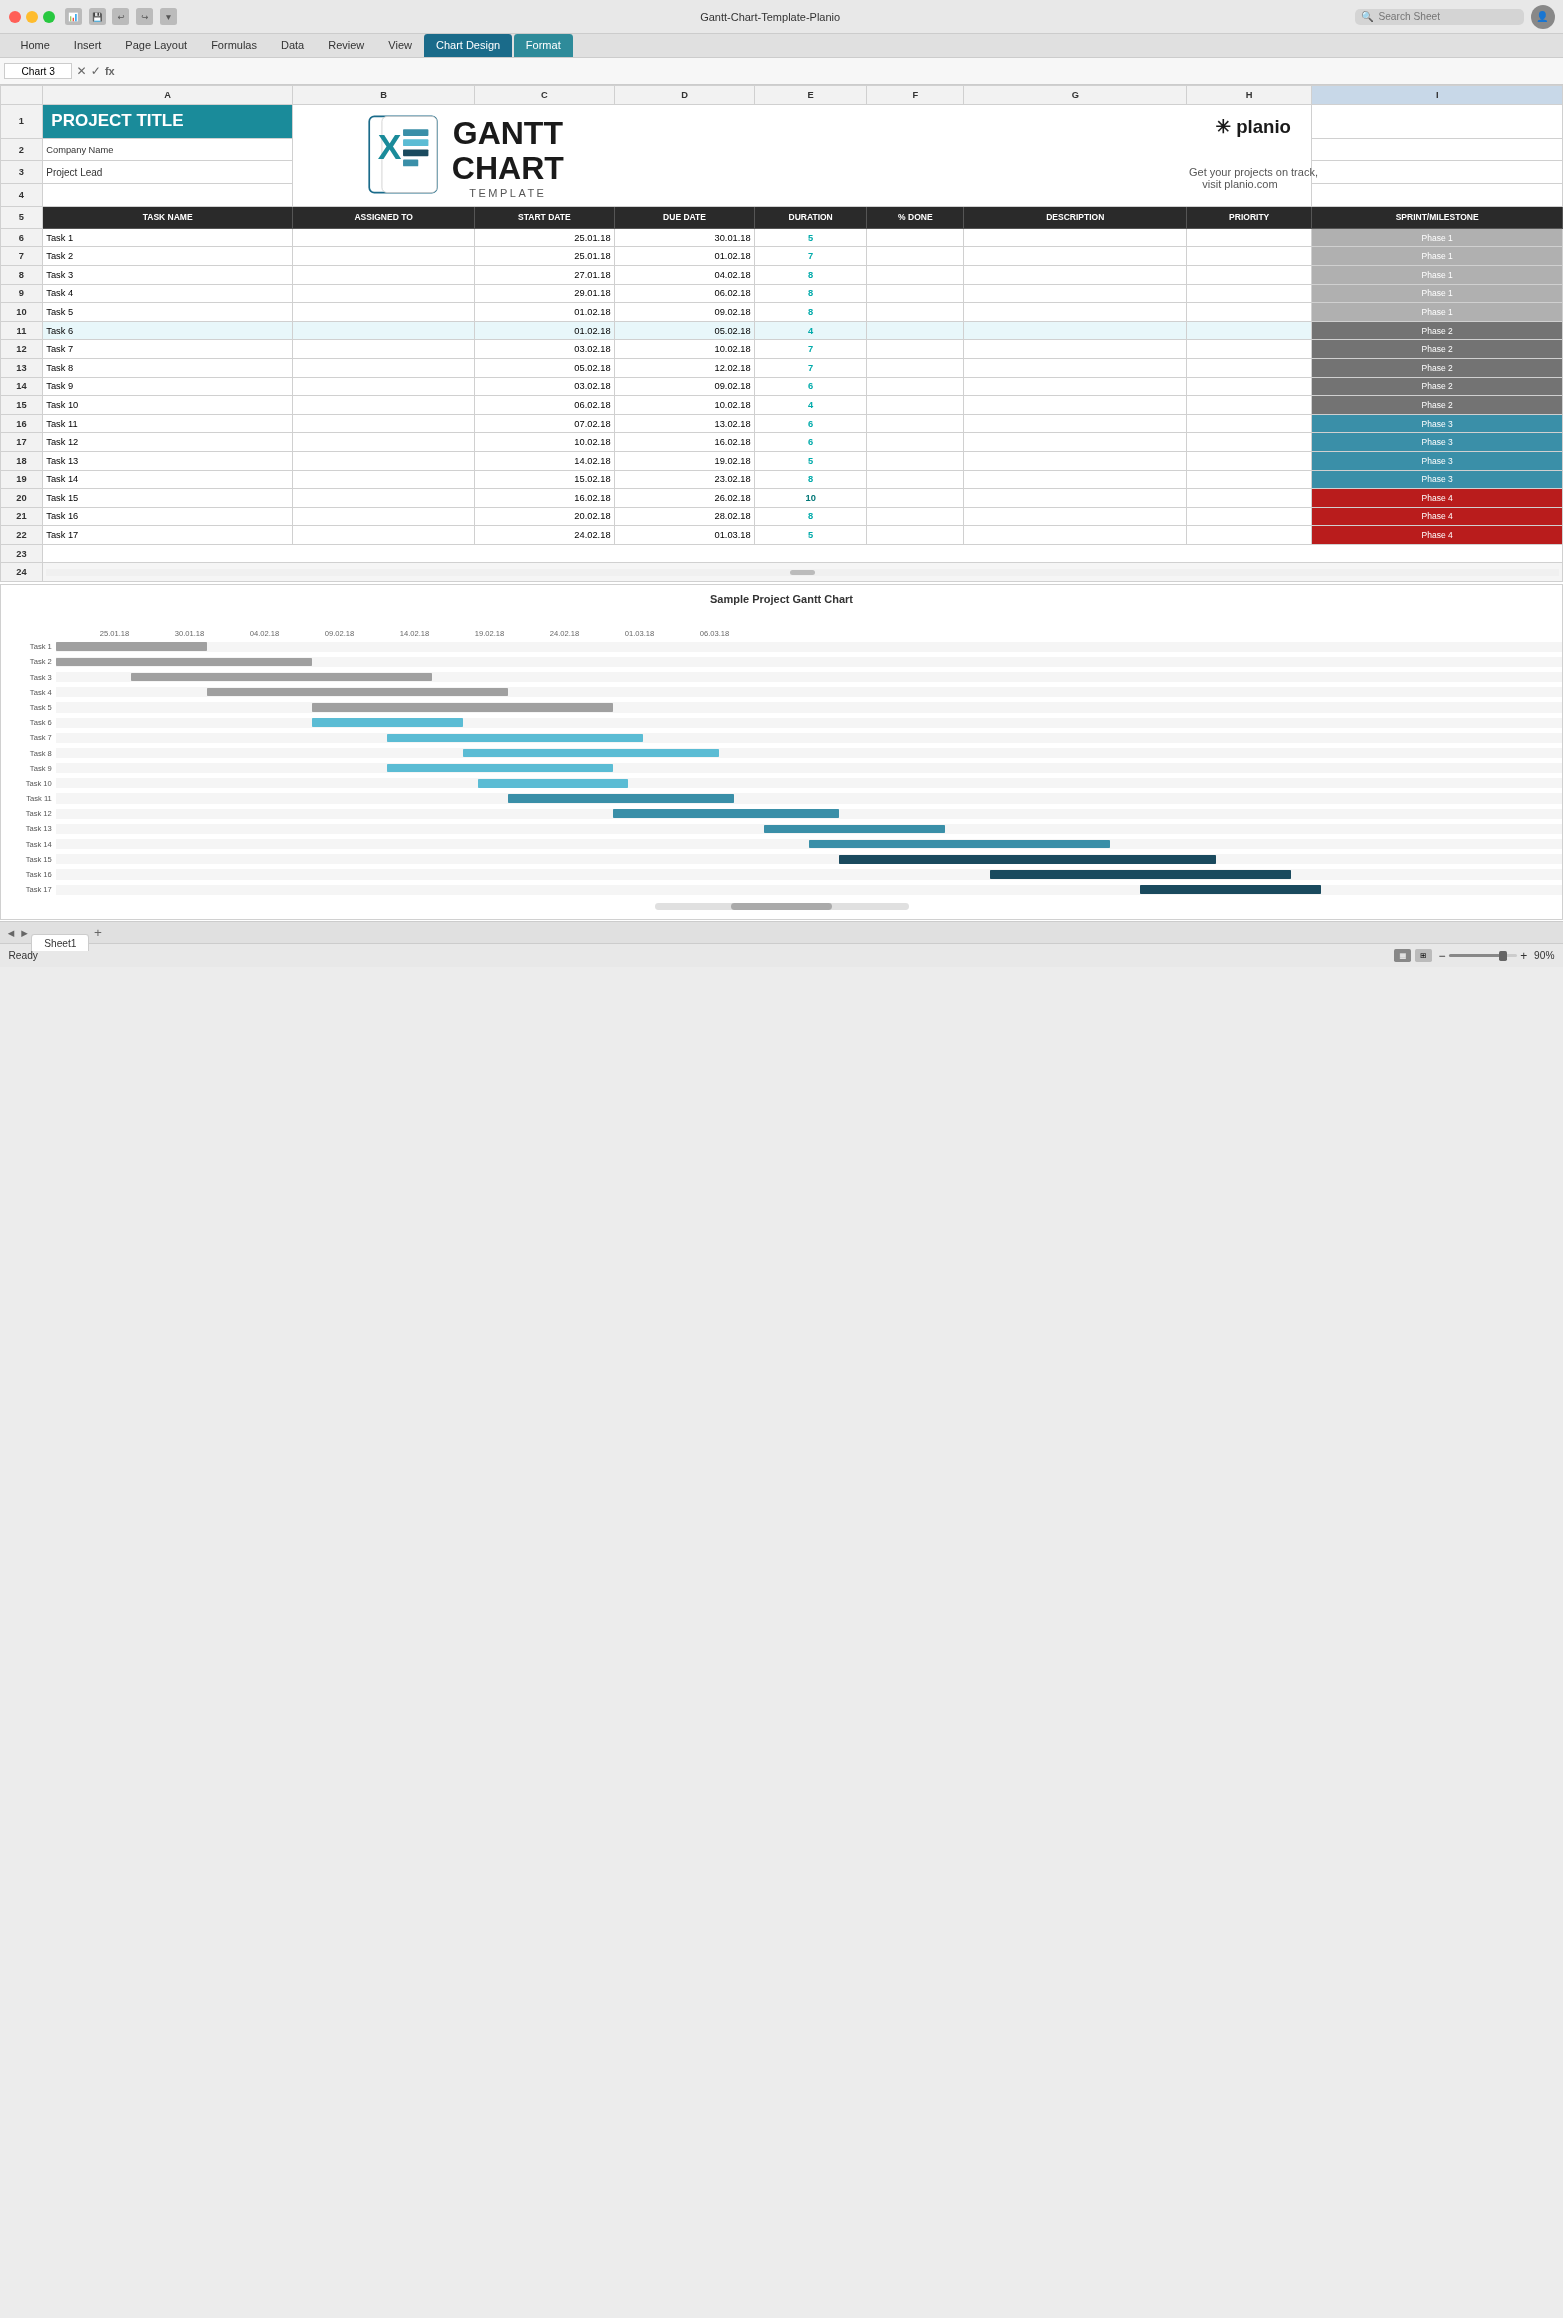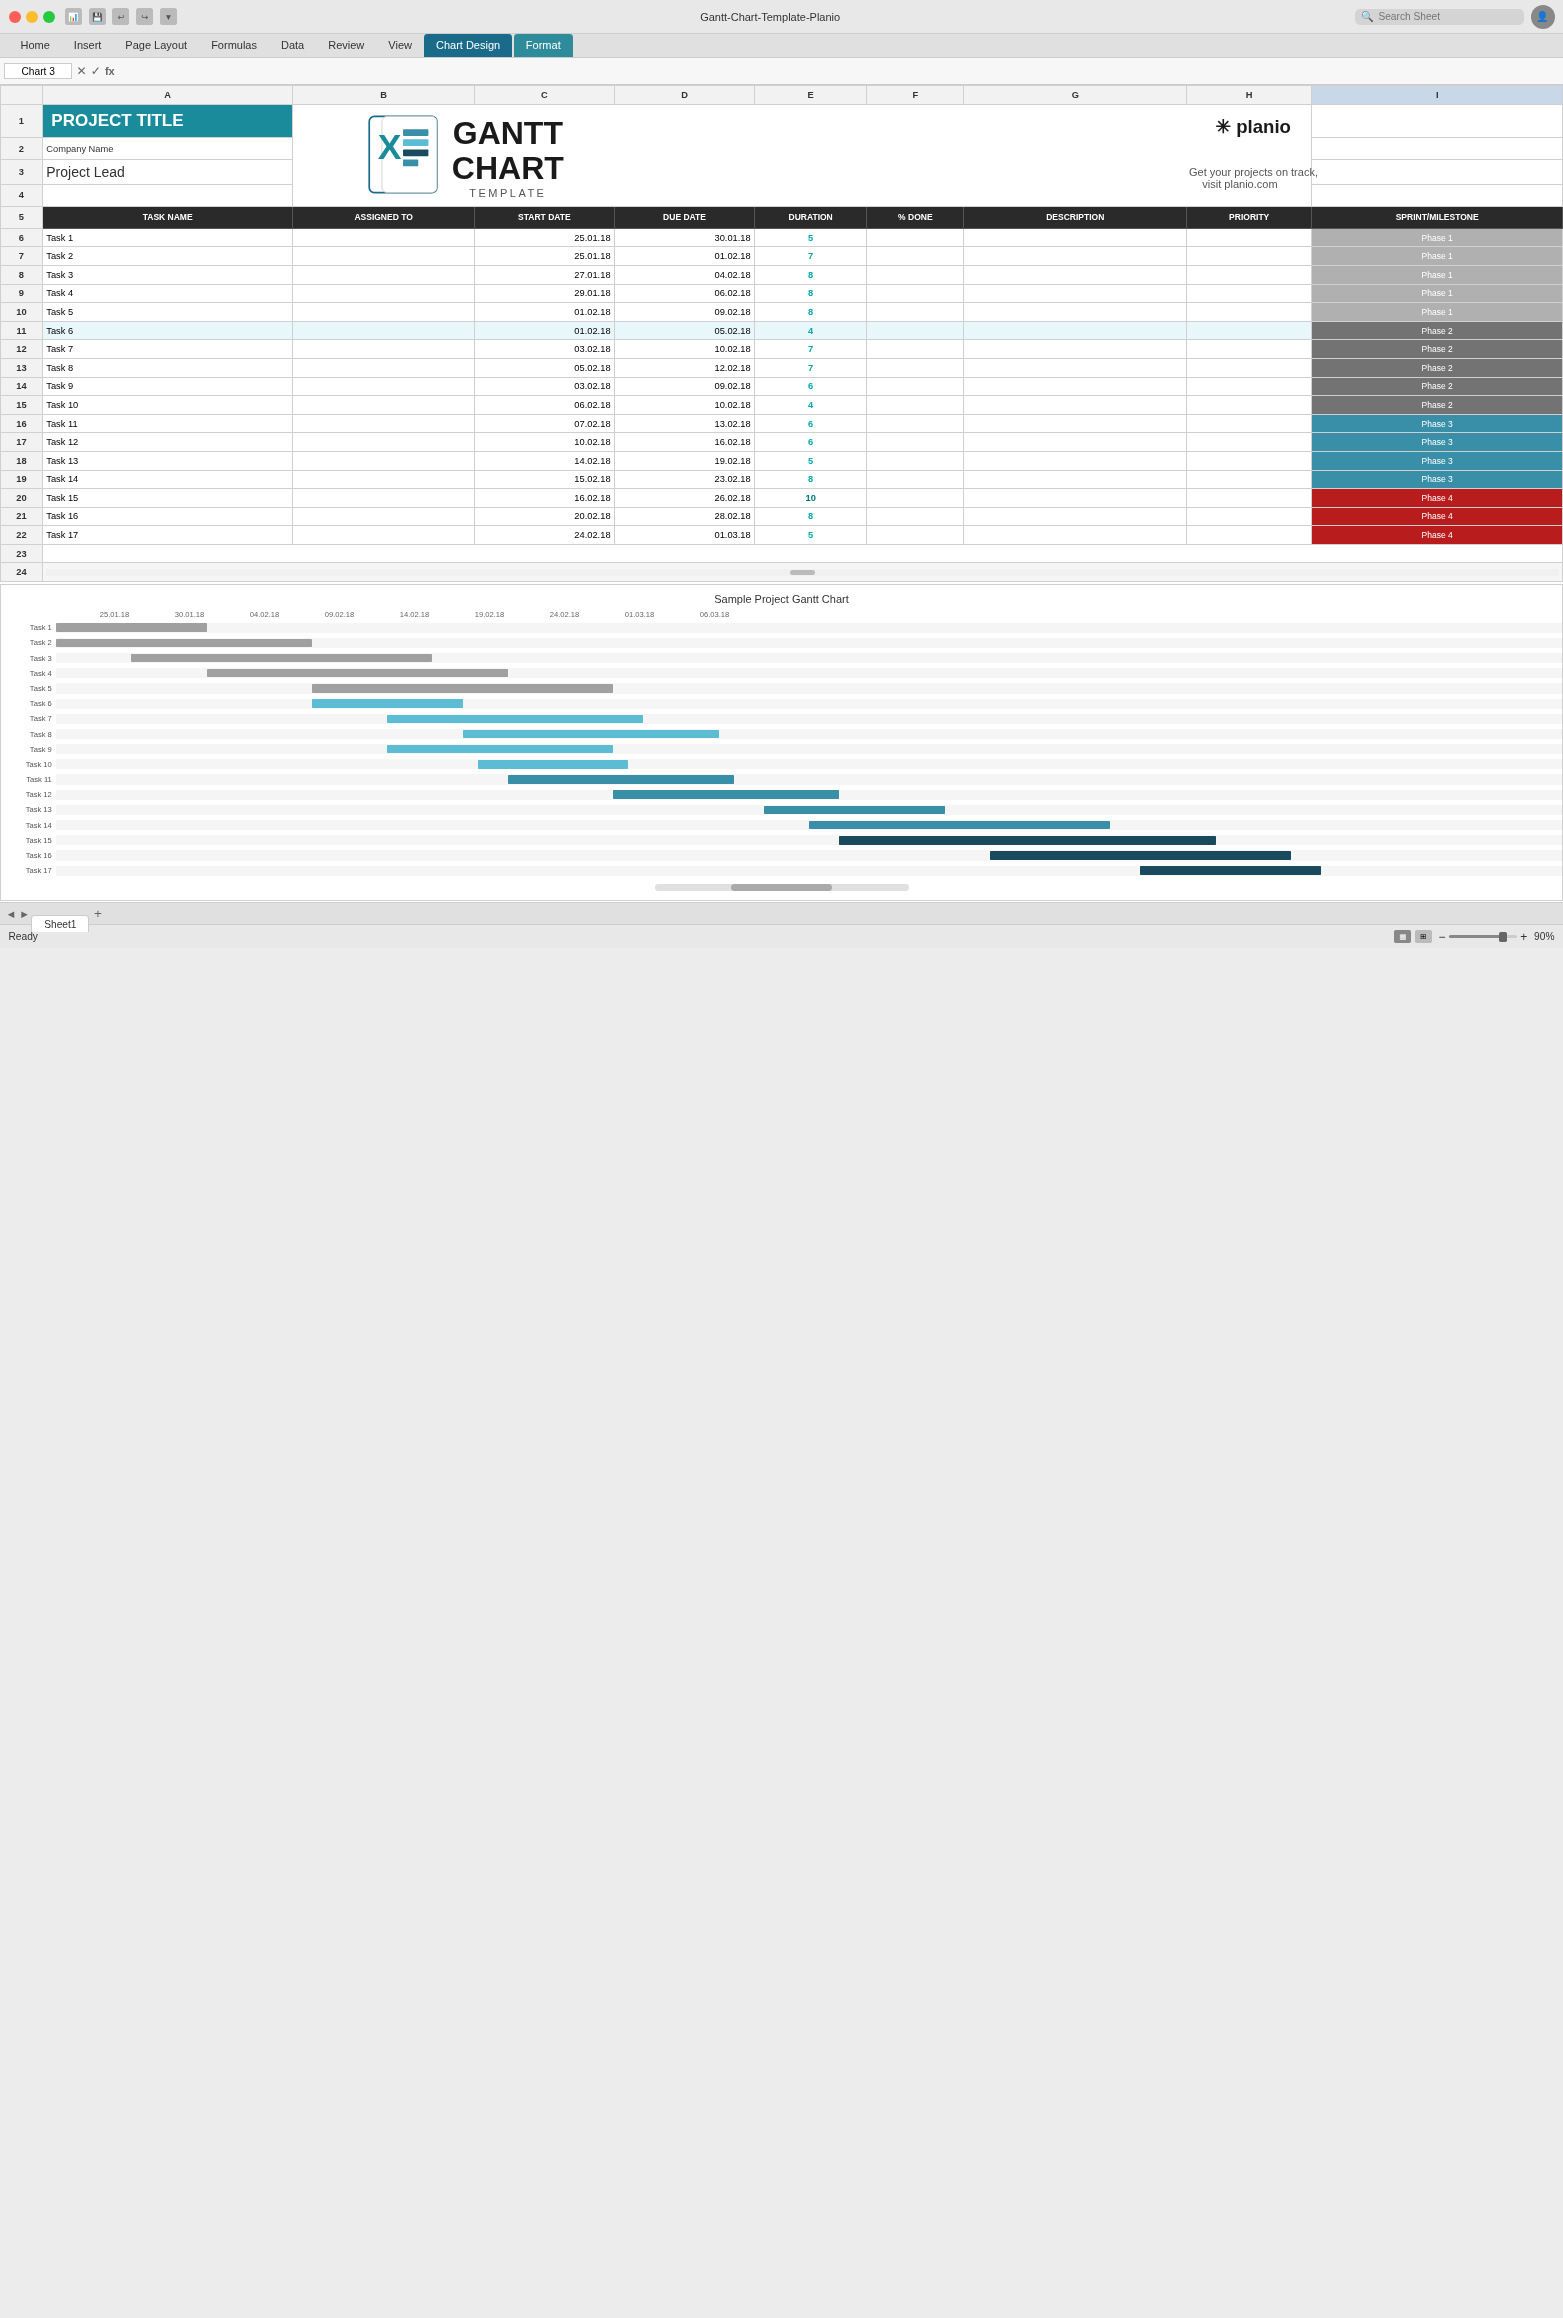--- a/index.html
+++ b/index.html
@@ -52,21 +52,21 @@
     .phase-1 { background: #b0b0b0; color: #fff; font-size: 8.5px; text-align: center; }
     .phase-2 { background: #737373; color: #fff; font-size: 8.5px; text-align: center; }
     .phase-3 { background: #3a8fa8; color: #fff; font-size: 8.5px; text-align: center; }
     .phase-4 { background: #b91c1c; color: #fff; font-size: 8.5px; text-align: center; }
 
     .duration-teal { color: #00aaaa; font-weight: 700; text-align: center; }
     .duration-dark-teal { color: #007777; font-weight: 700; text-align: center; }
 
     
     .gantt-container { background: #fff; padding: 8.5px 0; border: 0.8px solid #d0d0d0; margin: 1.7px 0; }
-    .gantt-title { text-align: center; font-size: 11px; font-weight: 400; color: #333; margin-bottom: 5px; }
+    .gantt-title { text-align: center; font-size: 11px; font-weight: 700; color: #333; margin-bottom: 24px; }
     .gantt-row { display: flex; align-items: center; height: 13.5px; margin-bottom: 1.7px; }
     .gantt-label { width: 55px; font-size: 7.6px; color: #555; text-align: right; padding-right: 4.2px; flex-shrink: 0; }
 
     
     .status-bar { background: #e8e8e8; height: 24px; display: flex; align-items: center; padding: 0 8.5px; border-top: 0.8px solid #ccc; justify-content: space-between; }
     .status-left { font-size: 10.2px; color: #333; }
     .status-right { display: flex; align-items: center; gap: 6.8px; }
     .view-icons { display: flex; gap: 3.4px; }
     .view-icon { width: 17px; height: 13.5px; background: #bbb; border-radius: 1.7px; display: flex; align-items: center; justify-content: center; font-size: 7.6px; }
     .zoom-control { display: flex; align-items: center; gap: 3.4px; font-size: 10.2px; color: #333; }
@@ -188,21 +188,21 @@
       </tr>
 
       <tr>
         <td class="row-header">2</td>
         <td class="cell" style="font-size:9.3px; color:#333;">Company Name</td>
         <td class="cell"></td>
       </tr>
 
       <tr>
         <td class="row-header">3</td>
-        <td class="cell" style="font-size:14px; color:#333;">Project Lead</td>
+        <td class="cell" style="font-size:10px; color:#333;">Project Lead</td>
         <td class="cell"></td>
       </tr>
 
       <tr>
         <td class="row-header">4</td>
         <td class="cell"></td>
         <td class="cell"></td>
       </tr>
 
       <tr>

